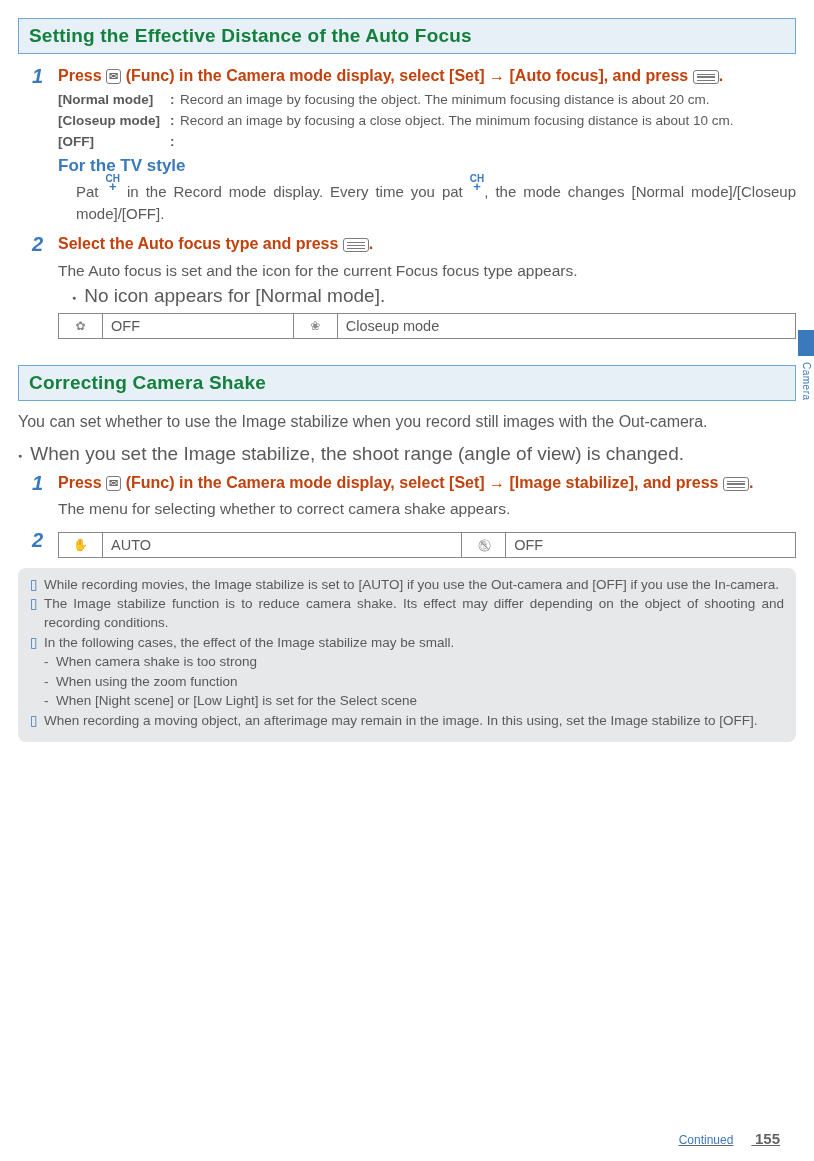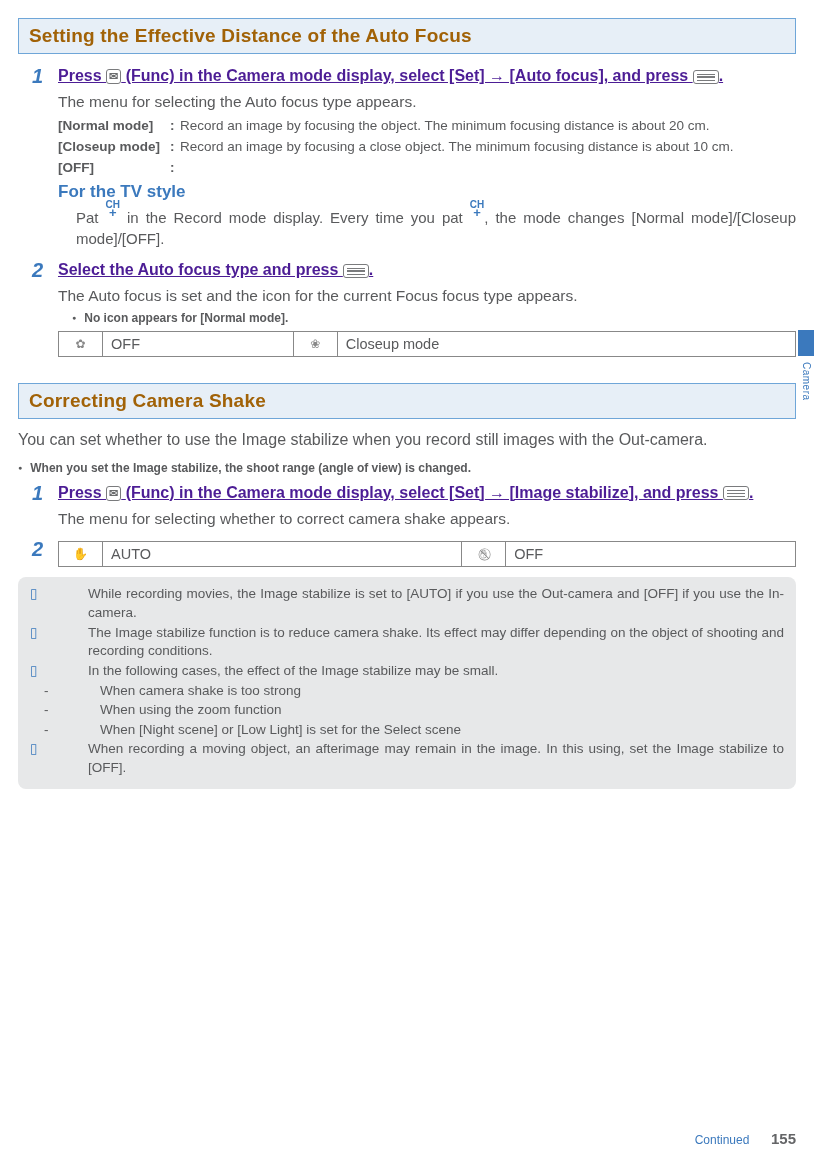--- a/index.html
+++ b/index.html
@@ -14,21 +14,21 @@
     padding: 18px 18px 10px 18px;
     position: relative;
     min-height: 1161px;
   }
   .section-bar {
     background: #e7eff7;
     border: 1px solid #6fa6d8;
     padding: 6px 10px;
     font-size: 19px;
     font-weight: 600;
-    color: #a16207;
+    color: #15803d;
     margin-bottom: 10px;
     letter-spacing: 0.2px;
   }
   p.body {
     font-size: 16px;
     line-height: 1.35;
     margin: 0 0 10px 0;
   }
   .steps { padding-left: 14px; }
   .step { display: flex; margin-bottom: 8px; }
@@ -39,22 +39,21 @@
     font-style: italic;
     width: 26px;
     flex-shrink: 0;
     line-height: 1.2;
   }
   .step-body { flex: 1; }
   .step-lead {
     font-weight: 600;
     font-size: 16px;
     line-height: 1.45;
-    color: #4c1d95;
-    text-decoration: underline;
+    color: #c2410c;
   }
   .step-sub {
     font-size: 15.5px;
     line-height: 1.4;
     margin-top: 4px;
   }
   .ico {
     display: inline-flex;
     vertical-align: middle;
     align-items: center;
@@ -102,22 +101,21 @@
   .substyle-body {
     font-size: 15px;
     line-height: 1.45;
     padding-left: 18px;
     text-align: justify;
   }
   ul.dot {
     list-style: none;
     padding-left: 14px;
     margin: 4px 0 6px 0;
-    font-size: 12px;
-    font-weight: bold;
+    font-size: 19px;
   }
   ul.dot li::before { content:"●"; font-size:7px; margin-right:8px; vertical-align: 2px; }
   table.icon-tbl {
     border-collapse: collapse;
     width: 100%;
     margin-top: 4px;
     font-size: 14.5px;
   }
   table.icon-tbl td {
     border: 1px solid #888;
@@ -127,21 +125,21 @@
   .notes-box {
     background: #e7e8e9;
     border-radius: 8px;
     padding: 8px 12px 10px 12px;
     font-size: 13.5px;
     line-height: 1.38;
     margin-top: 10px;
   }
   .notes-box .nrow { display:flex; margin-bottom:1px; }
   .notes-box .nmark { width:14px; flex-shrink:0; color:#3b79bd; }
-  .notes-box .ntext { flex:1; text-align: justify; margin-left: 44px; }
+  .notes-box .ntext { flex:1; text-align: justify; }
   .notes-box .sub { padding-left: 14px; }
   .side-tab {
     position: absolute;
     right: 0;
     top: 330px;
     width: 16px;
     height: 26px;
     background: #3b79bd;
   }
   .side-label {
@@ -149,23 +147,24 @@
     right: 2px;
     top: 362px;
     writing-mode: vertical-rl;
     font-size: 10px;
     color: #3b79bd;
     letter-spacing: 0.5px;
   }
   .footer {
     position: absolute;
     bottom: 14px;
-    right: 18px;
+    right: 34px;
     font-size: 13px;
     color: #646567;
+    text-decoration: underline;
   }
   .footer .cont { color:#3b79bd; margin-right: 18px; font-size:12px; }
   .footer .pg { font-weight:600; font-size:15px; }
   .just { text-align: justify; }
 </style>
 </head>
 <body>
 
 <div class="page">
 
@@ -178,21 +177,20 @@
 
     <div class="step">
       <div class="step-num">1</div>
       <div class="step-body">
         <div class="step-lead just">
           <span>Press </span>
           <span class="ico mail"></span>
           <span> (Func) in the Camera mode display, select [Set] → [Auto focus], and press </span>
           <span class="ico bars"></span><span>.</span>
         </div>
-        <div class="step-sub">The menu for selecting the Auto focus type appears.</div>
 
         <div class="mode-list">
           <div class="mode-row">
             <div class="mode-label">[Normal mode]</div>
             <div class="mode-colon">:</div>
             <div class="mode-desc">Record an image by focusing the object. The minimum focusing distance is about 20 cm.</div>
           </div>
           <div class="mode-row">
             <div class="mode-label">[Closeup mode]</div>
             <div class="mode-colon">:</div>

